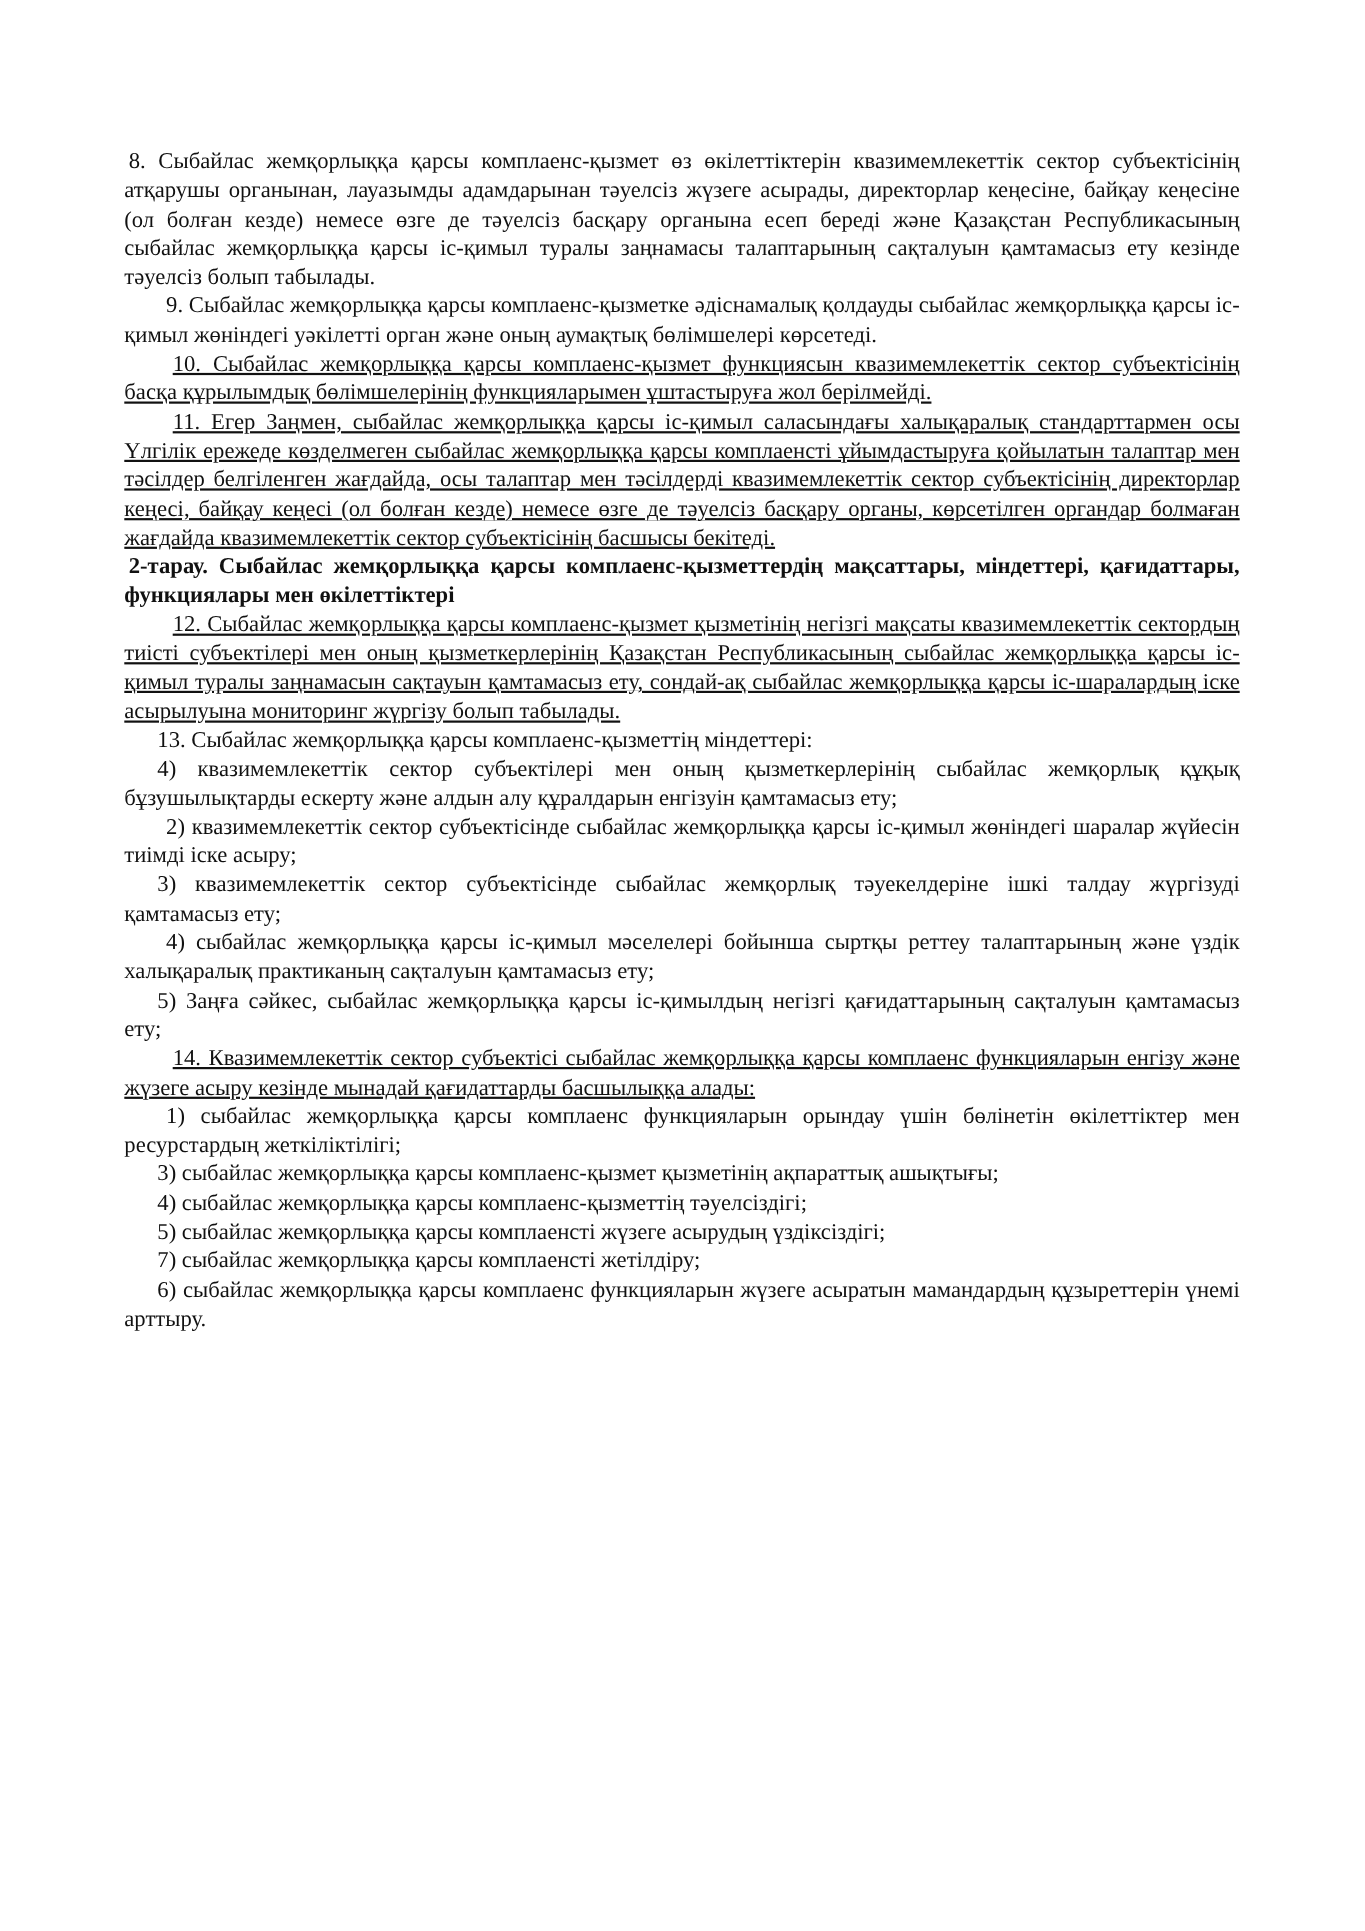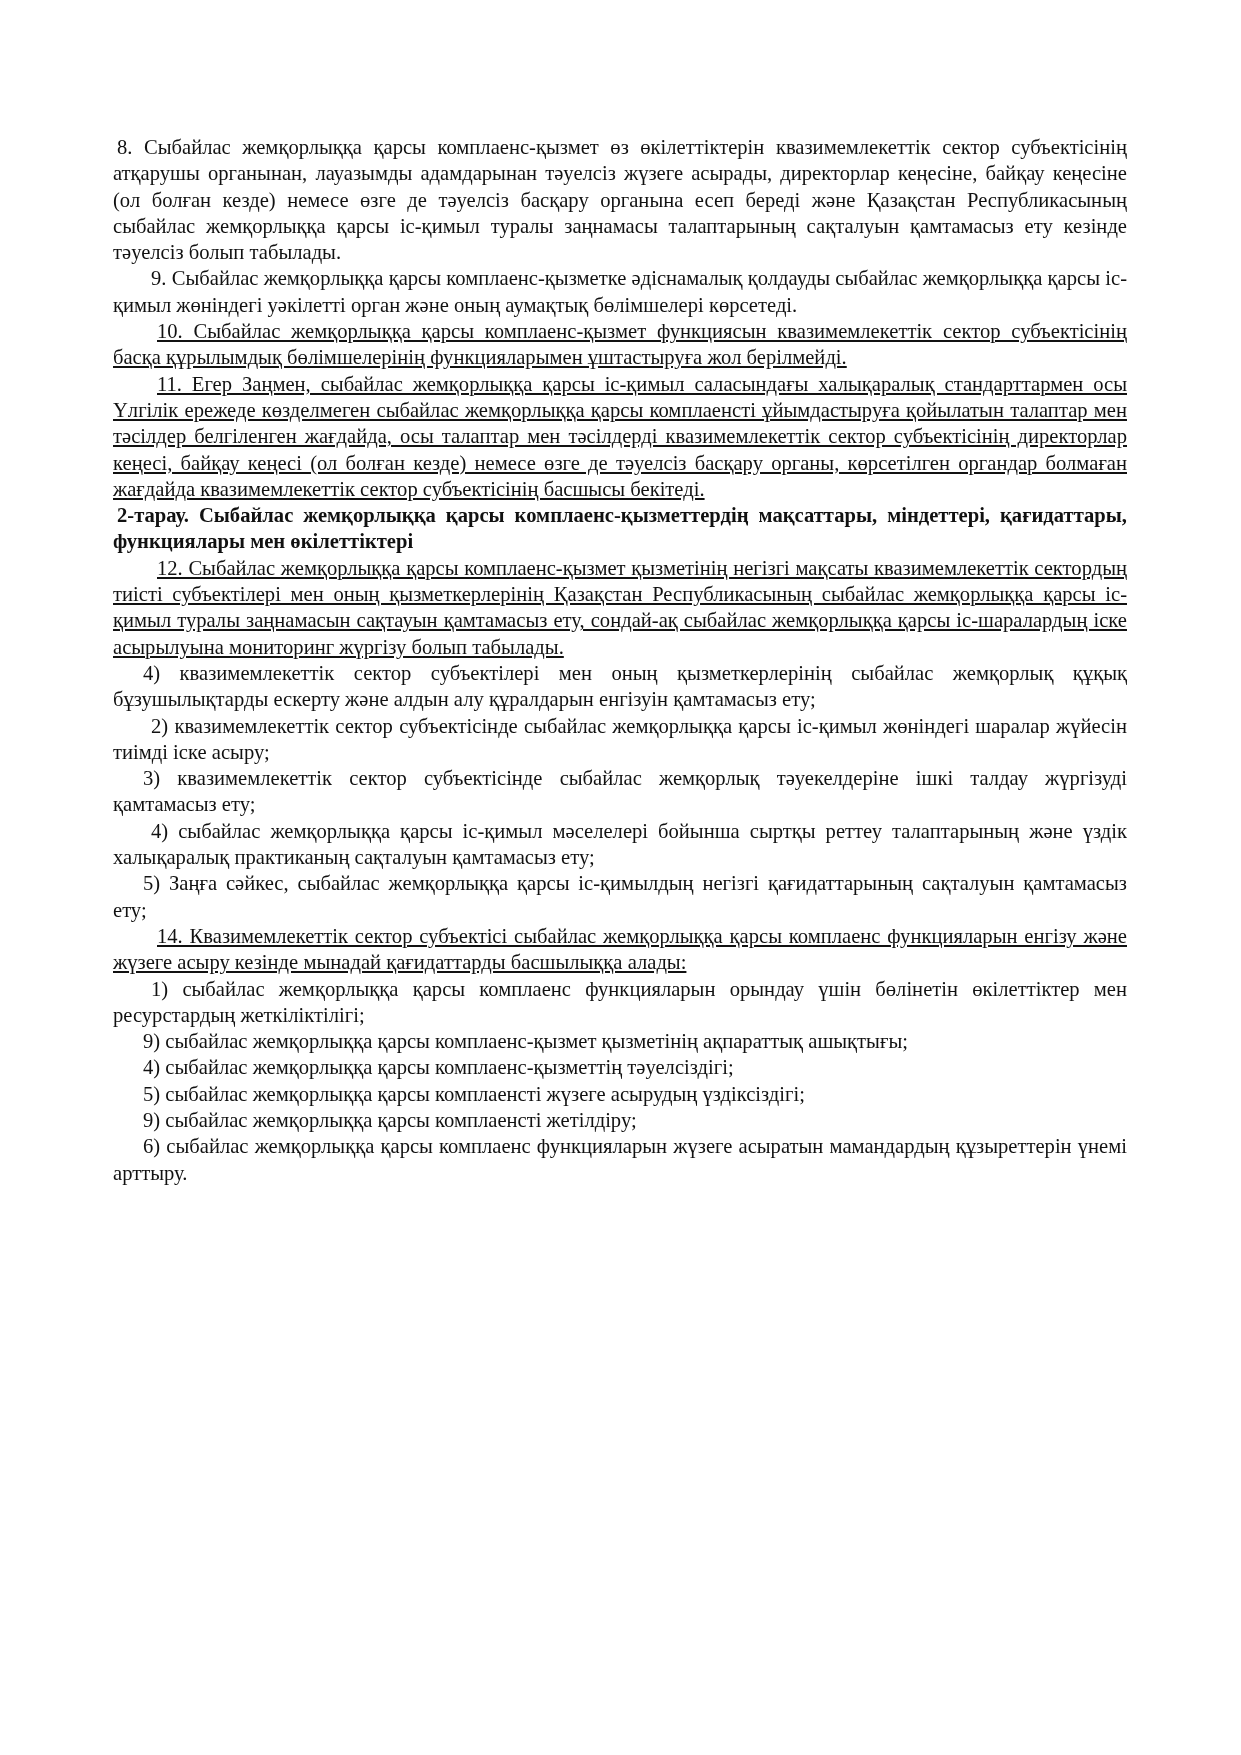--- a/index.html
+++ b/index.html
@@ -47,27 +47,28 @@
 
   <p class="p first last-left">8. Сыбайлас жемқорлыққа қарсы комплаенс-қызмет өз өкілеттіктерін квазимемлекеттік сектор субъектісінің атқарушы органынан, лауазымды адамдарынан тәуелсіз жүзеге асырады, директорлар кеңесіне, байқау кеңесіне (ол болған кезде) немесе өзге де тәуелсіз басқару органына есеп береді және Қазақстан Республикасының сыбайлас жемқорлыққа қарсы іс-қимыл туралы заңнамасы талаптарының сақталуын қамтамасыз ету кезінде тәуелсіз болып табылады.</p>
   <p class="p indent last-left">9. Сыбайлас жемқорлыққа қарсы комплаенс-қызметке әдіснамалық қолдауды сыбайлас жемқорлыққа қарсы іс-қимыл жөніндегі уәкілетті орган және оның аумақтық бөлімшелері көрсетеді.</p>
   <p class="p indent-m last-left">10. Сыбайлас жемқорлыққа қарсы комплаенс-қызмет функциясын квазимемлекеттік сектор субъектісінің басқа құрылымдық бөлімшелерінің функцияларымен ұштастыруға жол берілмейді.</p>
   <p class="p indent-m last-left">11. Егер Заңмен, сыбайлас жемқорлыққа қарсы іс-қимыл саласындағы халықаралық стандарттармен осы Үлгілік ережеде көзделмеген сыбайлас жемқорлыққа қарсы комплаенсті ұйымдастыруға қойылатын талаптар мен тәсілдер белгіленген жағдайда, осы талаптар мен тәсілдерді квазимемлекеттік сектор субъектісінің директорлар кеңесі, байқау кеңесі (ол болған кезде) немесе өзге де тәуелсіз басқару органы, көрсетілген органдар болмаған жағдайда квазимемлекеттік сектор субъектісінің басшысы бекітеді.</p>
 
   <p class="heading last-left">2-тарау. Сыбайлас жемқорлыққа қарсы комплаенс-қызметтердің мақсаттары, міндеттері, қағидаттары, функциялары мен өкілеттіктері</p>
 
   <p class="p indent-m last-left">12. Сыбайлас жемқорлыққа қарсы комплаенс-қызмет қызметінің негізгі мақсаты квазимемлекеттік сектордың тиісті субъектілері мен оның қызметкерлерінің Қазақстан Республикасының сыбайлас жемқорлыққа қарсы іс-қимыл туралы заңнамасын сақтауын қамтамасыз ету, сондай-ақ сыбайлас жемқорлыққа қарсы іс-шаралардың іске асырылуына мониторинг жүргізу болып табылады.</p>
 
+  <p class="p indent-s last-left">13. Сыбайлас жемқорлыққа қарсы комплаенс-қызметтің міндеттері:</p>
   <p class="p indent-s last-left">4) квазимемлекеттік сектор субъектілері мен оның қызметкерлерінің сыбайлас жемқорлық құқық бұзушылықтарды ескерту және алдын алу құралдарын енгізуін қамтамасыз ету;</p>
   <p class="p indent last-left">2) квазимемлекеттік сектор субъектісінде сыбайлас жемқорлыққа қарсы іс-қимыл жөніндегі шаралар жүйесін тиімді іске асыру;</p>
   <p class="p indent-s last-left">3) квазимемлекеттік сектор субъектісінде сыбайлас жемқорлық тәуекелдеріне ішкі талдау жүргізуді қамтамасыз ету;</p>
   <p class="p indent last-left">4) сыбайлас жемқорлыққа қарсы іс-қимыл мәселелері бойынша сыртқы реттеу талаптарының және үздік халықаралық практиканың сақталуын қамтамасыз ету;</p>
   <p class="p indent-s last-left">5) Заңға сәйкес, сыбайлас жемқорлыққа қарсы іс-қимылдың негізгі қағидаттарының сақталуын қамтамасыз ету;</p>
 
   <p class="p indent-m last-left">14. Квазимемлекеттік сектор субъектісі сыбайлас жемқорлыққа қарсы комплаенс функцияларын енгізу және жүзеге асыру кезінде мынадай қағидаттарды басшылыққа алады:</p>
   <p class="p indent last-left">1) сыбайлас жемқорлыққа қарсы комплаенс функцияларын орындау үшін бөлінетін өкілеттіктер мен ресурстардың жеткіліктілігі;</p>
-  <p class="p indent-s last-left">9) сыбайлас жемқорлыққа қарсы комплаенс-қызмет қызметінің ақпараттық ашықтығы;</p>
+  <p class="p indent-s last-left">3) сыбайлас жемқорлыққа қарсы комплаенс-қызмет қызметінің ақпараттық ашықтығы;</p>
   <p class="p indent-s last-left">4) сыбайлас жемқорлыққа қарсы комплаенс-қызметтің тәуелсіздігі;</p>
   <p class="p indent-s last-left">5) сыбайлас жемқорлыққа қарсы комплаенсті жүзеге асырудың үздіксіздігі;</p>
-  <p class="p indent-s last-left">9) сыбайлас жемқорлыққа қарсы комплаенсті жетілдіру;</p>
+  <p class="p indent-s last-left">7) сыбайлас жемқорлыққа қарсы комплаенсті жетілдіру;</p>
   <p class="p indent-s last-left">6) сыбайлас жемқорлыққа қарсы комплаенс функцияларын жүзеге асыратын мамандардың құзыреттерін үнемі арттыру.</p>
 
 </div>
 
 </body></html>

